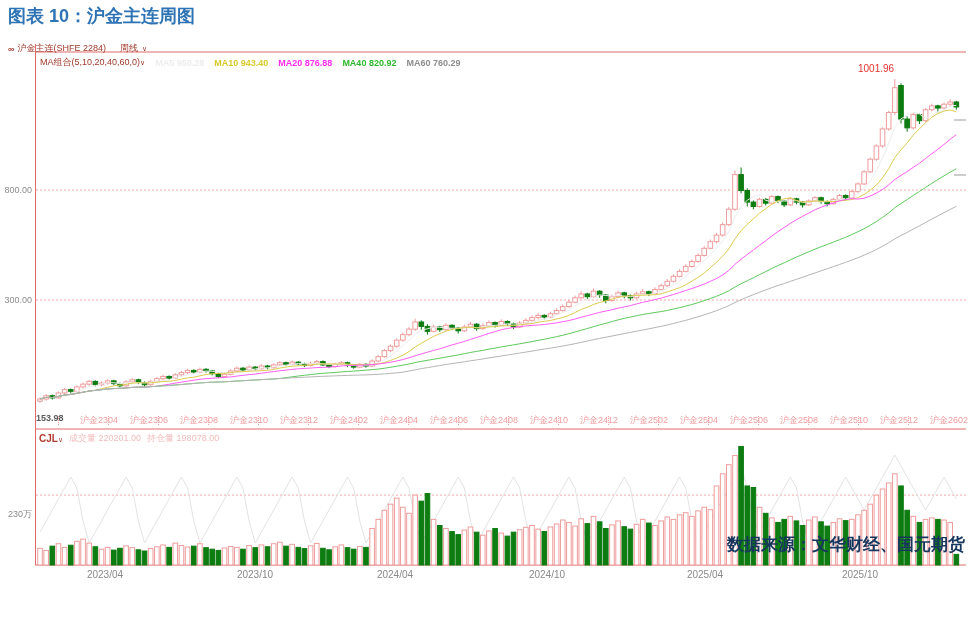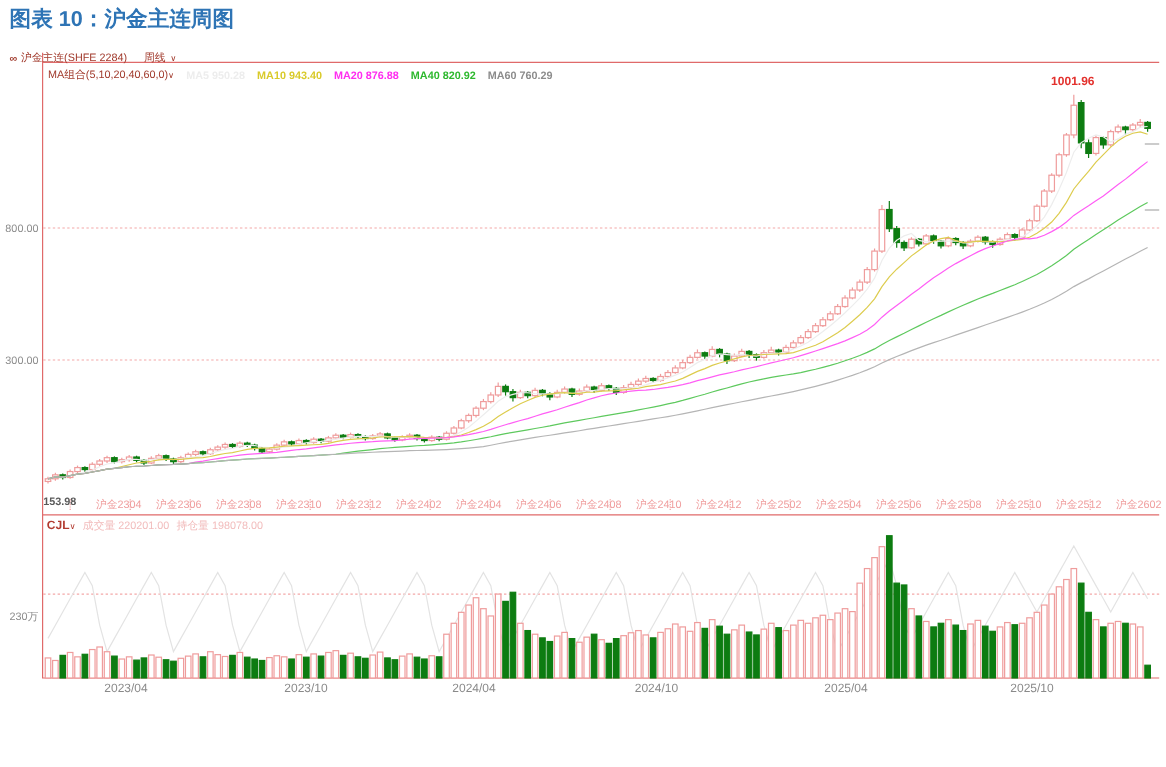--- a/index.html
+++ b/index.html
@@ -22,22 +22,22 @@
   .min-label{position:absolute;left:36px;top:377px;font-size:9px;font-weight:bold;
     color:var(--c-min_label);z-index:3;}
   .contract-label{position:absolute;top:380px;font-size:9px;color:var(--c-contract);
     white-space:nowrap;border-left:1px dotted var(--c-contract);padding-left:21px;line-height:9px;}
   .cjl-row{position:absolute;left:39px;top:396px;font-size:9px;white-space:nowrap;
     display:flex;gap:6px;align-items:center;}
   .cjl-name{color:var(--c-cjl);font-weight:bold;font-size:10px;}
   .cjl-val{color:var(--c-cjl_values);}
   .date-label{position:absolute;top:533px;font-size:10px;color:var(--c-date);
     transform:translateX(-50%);white-space:nowrap;}
-  .peak-label{position:absolute;left:858px;top:27px;width:72px;text-align:center;
-    font-size:10px;font-weight:bold;color:var(--c-peak);}
+  .peak-label{position:absolute;left:858px;top:27px;width:72px;
+    font-size:10px;font-weight:normal;color:var(--c-peak);}
   .source{position:absolute;right:7px;bottom:7px;font-family:"Liberation Serif",serif;
     font-size:17px;font-weight:bold;color:var(--c-source);white-space:nowrap;}
 </style>
 </head>
 <body>
 
 <div class="page">
 
   <div class="figure-title">图表 10：沪金主连周图</div>
 
@@ -571,14 +571,15 @@
         <span class="date-label" style="left: 105px;">2023/04</span>
         <span class="date-label" style="left: 255px;">2023/10</span>
         <span class="date-label" style="left: 395px;">2024/04</span>
         <span class="date-label" style="left: 547px;">2024/10</span>
         <span class="date-label" style="left: 705px;">2025/04</span>
         <span class="date-label" style="left: 860px;">2025/10</span>
       </div>
 
   </div>
 
+  <div class="source">数据来源：文华财经、国元期货</div>
 
 </div>
 
 </body></html>

